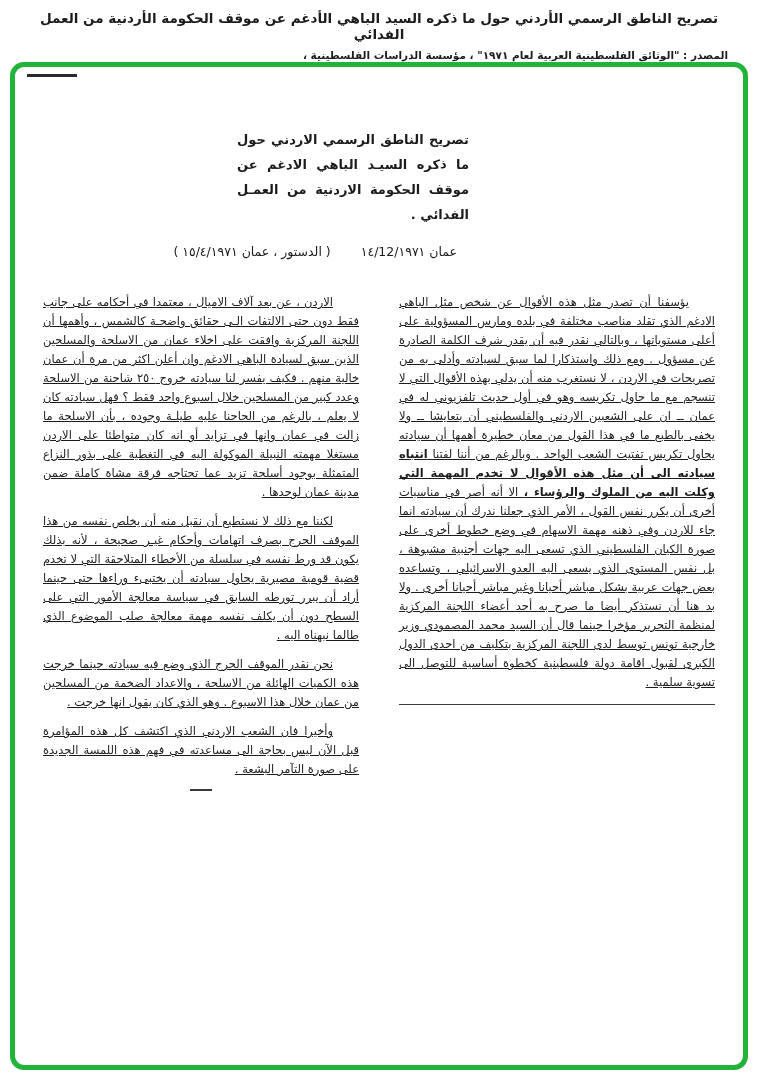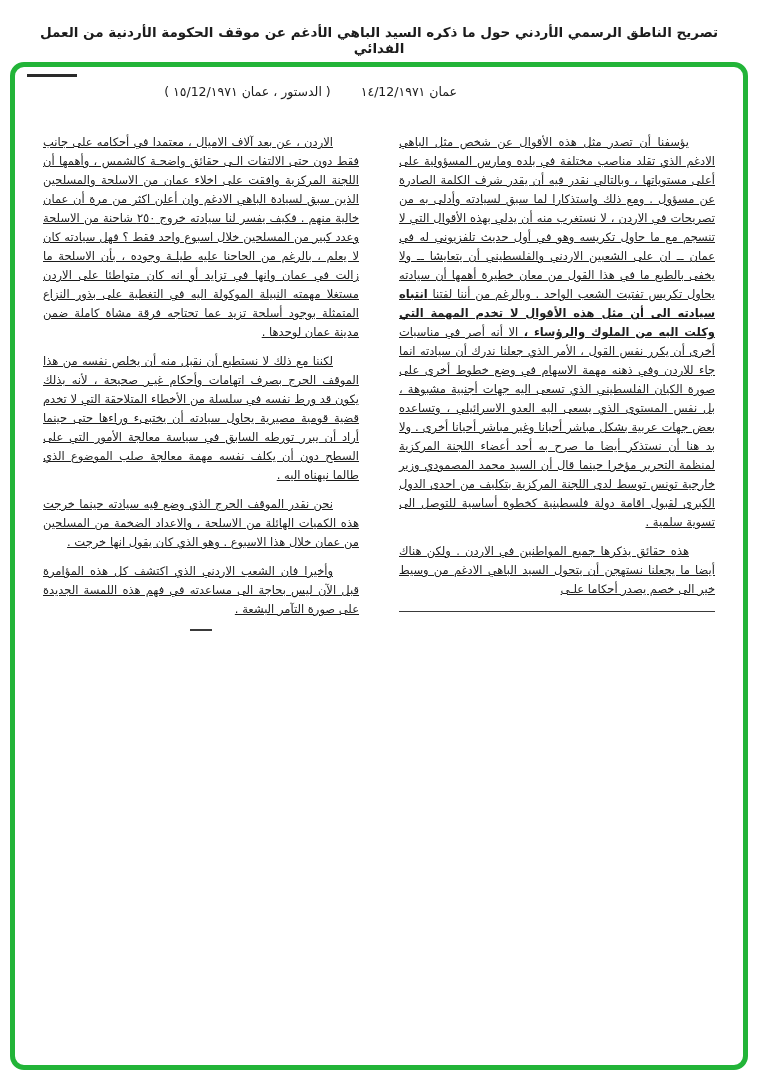--- a/index.html
+++ b/index.html
@@ -10,21 +10,21 @@
     color: #1c1c1c;
   }
   .page {
     position: relative;
     width: 758px;
     height: 1078px;
     background: #ffffff;
     overflow: hidden;
     direction: rtl;
   }
-  .header { padding-top: 24px; }
+  .header { padding-top: 10px; }
   .header-title {
     font-size: 13.5px;
     font-weight: bold;
     text-align: center;
     direction: rtl;
     padding: 0 30px;
     letter-spacing: 0.2px;
   }
   .header-source {
     font-size: 10.5px;
@@ -111,31 +111,31 @@
 
   <div class="header">
     <div class="header-title">تصريح الناطق الرسمي الأردني حول ما ذكره السيد الباهي الأدغم عن موقف الحكومة الأردنية من العمل الفدائي</div>
     <div class="header-source">المصدر : "الوثائق الفلسطينية العربية لعام ١٩٧١" ، مؤسسة الدراسات الفلسطينية ، بيروت ، مج ٧ ، ط ١ ، ص ٢٩٥ ــ ٢٩٦</div>
   </div>
 
   <div class="frame" style="border-color: rgb(34, 180, 56);">
 
     <div class="scan-mark"></div>
 
+    <div class="doc-title">تصريح الناطق الرسمي الاردني حول ما ذكره السيـد الباهي الادغم عن موقف الحكومة الاردنية من العمـل الفدائي .</div>
 
     <div class="dateline">
       <span>عمان ١٤/12/١٩٧١</span>
-      <span>( الدستور ، عمان ١٥/12/١٩٧١ )</span>
+      <span>( الدستور ، عمان ١٥/٤/١٩٧١ )</span>
     </div>
 
     <div class="columns">
 
       <div class="col">
         <p><span class="seg">يؤسفنا أن تصدر مثل هذه الأقوال عن شخص مثل الباهي الادغم الذي تقلد مناصب مختلفة في بلده ومارس المسؤولية على أعلى مستوياتها ، وبالتالي نقدر فيه أن يقدر شرف الكلمة الصادرة عن مسؤول . ومع ذلك واستذكارا لما سبق لسيادته وأدلى به من تصريحات في الاردن ، لا نستغرب منه أن يدلي بهذه الأقوال التي لا تنسجم مع ما حاول تكريسه وهو في أول حديث تلفزيوني له في عمان ــ ان على الشعبين الاردني والفلسطيني أن يتعايشا ــ ولا يخفى بالطبع ما في هذا القول من معان خطيرة أهمها أن سيادته يحاول تكريس تفتيت الشعب الواحد . وبالرغم من أننا لفتنا </span><span class="seg-bold">انتباه سيادته الى أن مثل هذه الأقوال لا تخدم المهمة التي وكلت اليه من الملوك والرؤساء ،</span><span class="seg"> الا أنه أصر في مناسبات أخرى أن يكرر نفس القول ، الأمر الذي جعلنا ندرك أن سيادته انما جاء للاردن وفي ذهنه مهمة الاسهام في وضع خطوط أخرى على صورة الكيان الفلسطيني الذي تسعى اليه جهات أجنبية مشبوهة ، بل نفس المستوى الذي يسعى اليه العدو الاسرائيلي ، وتساعده بعض جهات عربية بشكل مباشر أحيانا وغير مباشر أحيانا أخرى . ولا بد هنا أن نستذكر أيضا ما صرح به أحد أعضاء اللجنة المركزية لمنظمة التحرير مؤخرا حينما قال أن السيد محمد المصمودي وزير خارجية تونس توسط لدى اللجنة المركزية بتكليف من احدى الدول الكبرى لقبول اقامة دولة فلسطينية كخطوة أساسية للتوصل الى تسوية سلمية .</span></p>
-        <p>هذه حقائق يذكرها جميع المواطنين في الاردن . ولكن هناك أيضا ما يجعلنا نستهجن أن يتحول السيد الباهي الادغم من وسيط خير الى خصم يصدر أحكاما علـى</p>
         <div class="end-rule"></div>
       </div>
 
       <div class="col">
         <p>الاردن ، عن بعد آلاف الاميال ، معتمدا في أحكامه على جانب فقط دون حتى الالتفات الـى حقائق واضحـة كالشمس ، وأهمها أن اللجنة المركزية وافقت على اخلاء عمان من الاسلحة والمسلحين الذين سبق لسيادة الباهي الادغم وان أعلن اكثر من مرة أن عمان خالية منهم . فكيف يفسر لنا سيادته خروج ٢٥٠ شاحنة من الاسلحة وعدد كبير من المسلحين خلال اسبوع واحد فقط ؟ فهل سيادته كان لا يعلم ، بالرغم من الحاحنا عليه طيلـة وجوده ، بأن الاسلحة ما زالت في عمان وانها في تزايد أو انه كان متواطئا على الاردن مستغلا مهمته النبيلة الموكولة اليه في التغطية على بذور النزاع المتمثلة بوجود أسلحة تزيد عما تحتاجه فرقة مشاة كاملة ضمن مدينة عمان لوحدها .</p>
         <p>لكننا مع ذلك لا نستطيع أن نقبل منه أن يخلص نفسه من هذا الموقف الحرج بصرف اتهامات وأحكام غيـر صحيحة ، لأنه بذلك يكون قد ورط نفسه في سلسلة من الأخطاء المتلاحقة التي لا تخدم قضية قومية مصيرية يحاول سيادته أن يختبىء وراءها حتى حينما أراد أن يبرر تورطه السابق في سياسة معالجة الأمور التي على السطح دون أن يكلف نفسه مهمة معالجة صلب الموضوع الذي طالما نبهناه اليه .</p>
         <p>نحن نقدر الموقف الحرج الذي وضع فيه سيادته حينما خرجت هذه الكميات الهائلة من الاسلحة ، والاعداد الضخمة من المسلحين من عمان خلال هذا الاسبوع . وهو الذي كان يقول انها خرجت .</p>
         <p>وأخيرا فان الشعب الاردني الذي اكتشف كل هذه المؤامرة قبل الآن ليس بحاجة الى مساعدته في فهم هذه اللمسة الجديدة على صورة التآمر البشعة .</p>
         <div class="end-dash"></div>
       </div>

